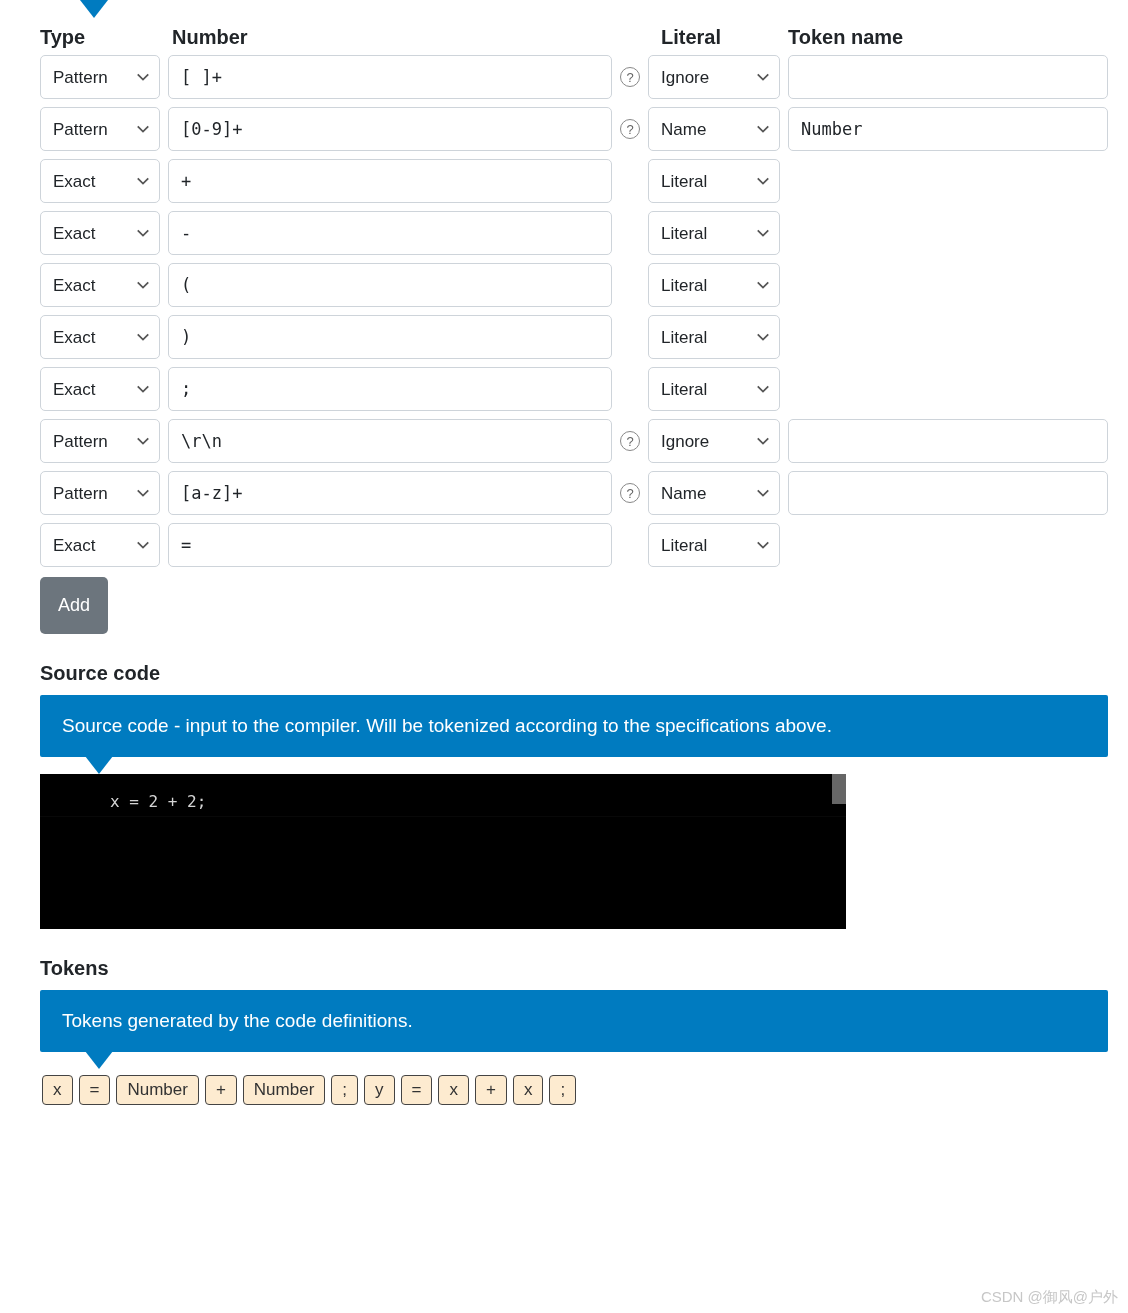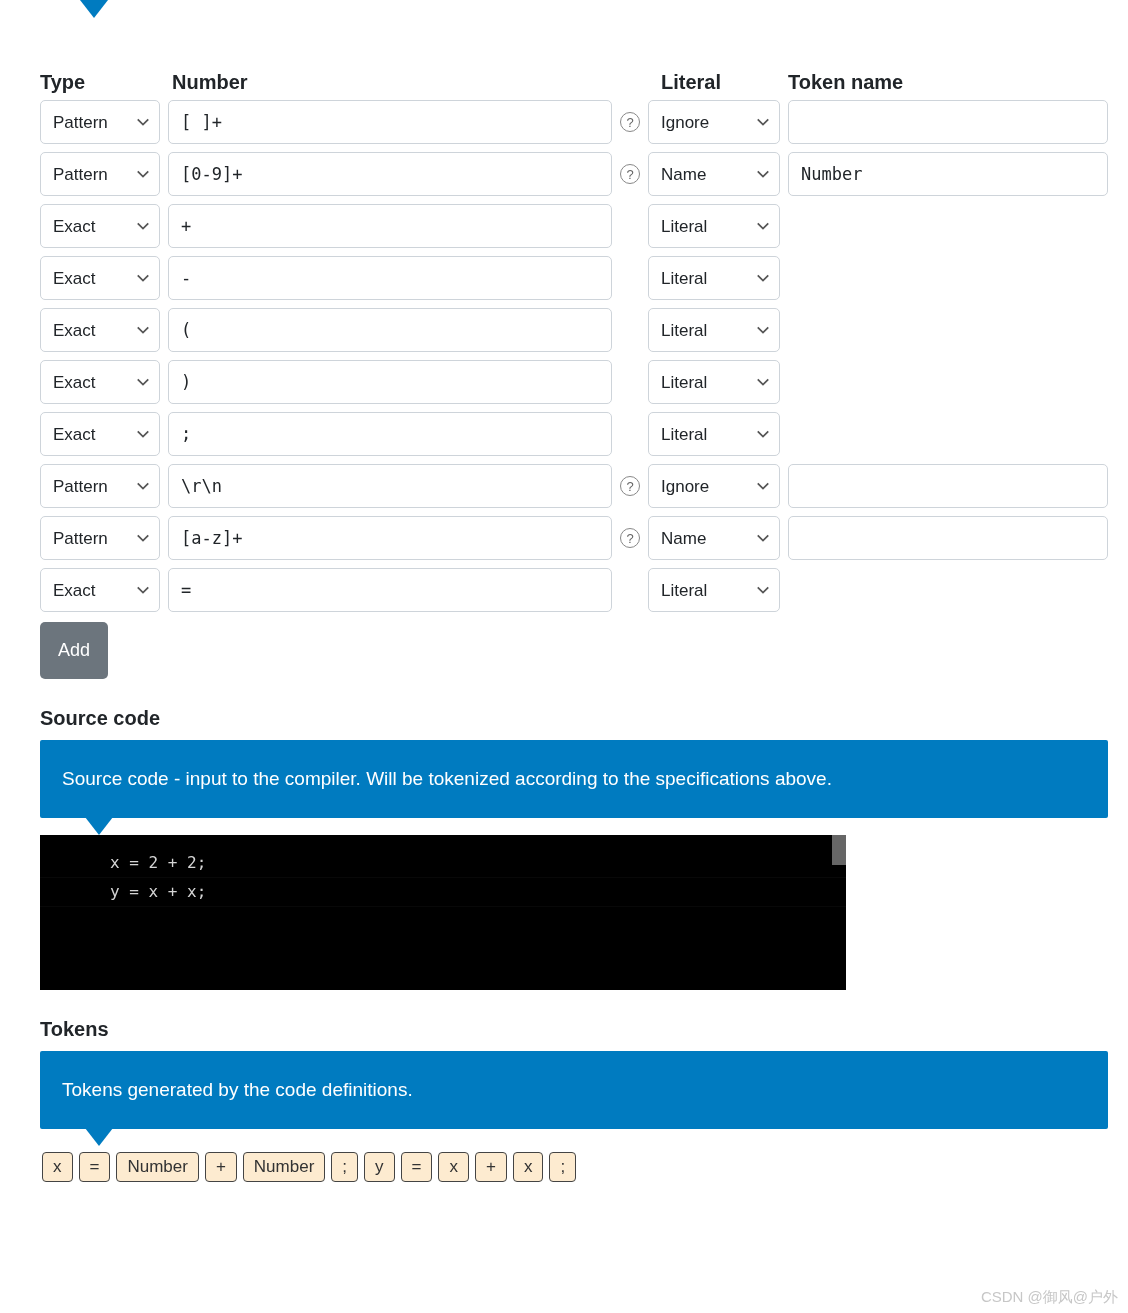--- a/index.html
+++ b/index.html
@@ -4,34 +4,34 @@
   <style>
     * { box-sizing: border-box; margin: 0; padding: 0; }
     body { font-family: -apple-system, BlinkMacSystemFont, "Segoe UI", Arial, sans-serif; font-size: 16px; color: #212529; padding: 0; width: 1128px; background: #fff; }
     .container { padding: 0 20px 20px 40px; }
     .pointer-top { width: 0; height: 0; border-left: 14px solid transparent; border-right: 14px solid transparent; border-top: 18px solid #007bc0; margin-left: 80px; margin-bottom: 8px; }
     .header-row { display: flex; gap: 12px; font-weight: 700; font-size: 20px; margin-bottom: 6px; align-items: flex-end;}
     .col-type { width: 120px; flex-shrink: 0;}
     .col-match { flex: 1; min-width: 0;}
     .col-help { width: 24px; flex-shrink: 0;}
     .col-grammar { width: 115px; flex-shrink: 0;}
-    .col-token { width: 320px; flex-shrink: 0; margin-top: 45px;}
+    .col-token { width: 320px; flex-shrink: 0;}
     .rule-row { display: flex; gap: 8px; margin-bottom: 8px; align-items: center;}
     .select-wrap { position: relative; width: 120px; height: 44px;}
     .select-wrap select { appearance: none; -webkit-appearance: none; width: 100%; height: 100%; padding: 8px 30px 8px 12px; border: 1px solid #ced4da; border-radius: 5px; background: #fff; font-size: 17px; color: #212529; cursor: pointer;}
     .select-wrap.sm { width: 132px;}
     .chev { position: absolute; right: 10px; top: 50%; transform: translateY(-50%); pointer-events: none; color: #555;}
     .chev svg { width: 14px; height: 14px; display: block;}
     .match-input { flex: 1; height: 44px; padding: 8px 12px; border: 1px solid #ced4da; border-radius: 5px; font-family: Consolas, Menlo, monospace; font-size: 17px; color: #212529;}
     .token-input { width: 320px; height: 44px; padding: 8px 12px; border: 1px solid #ced4da; border-radius: 5px; font-family: Consolas, Menlo, monospace; font-size: 17px; color: #212529;}
     .help-icon { width: 20px; height: 20px; border: 1.5px solid #888; border-radius: 50%; display: flex; align-items: center; justify-content: center; font-size: 13px; color: #666; cursor: pointer; flex-shrink: 0; font-weight: 500;}
     .help-spacer { width: 20px; height: 20px; flex-shrink: 0;}
     .add-btn { background: #6c757d; color: #fff; border: none; border-radius: 5px; padding: 18px 18px; font-size: 18px; cursor: pointer; margin-top: 2px;}
     .section-title { font-weight: 700; font-size: 20px; margin: 28px 0 10px 0;}
-    .info-box { background: #007bc0; color: #fff; padding: 28px 22px; font-size: 19px; border-radius: 2px; position: relative; margin-bottom: 0;}
+    .info-box { background: #007bc0; color: #fff; padding: 20px 22px; font-size: 19px; border-radius: 2px; position: relative; margin-bottom: 0;}
     .info-pointer { width: 0; height: 0; border-left: 14px solid transparent; border-right: 14px solid transparent; border-top: 18px solid #007bc0; margin-left: 45px; margin-top: -1px;}
     .editor { background: #000000; color: #d4d4d4; font-family: Consolas, Menlo, monospace; font-size: 16px; padding: 14px 0 60px 0; line-height: 1.75; position: relative; height: 155px; width: 806px;}
     .editor .edge { position:absolute; right:0; top:0; bottom:0; width:14px; background: linear-gradient(to bottom, #666 0, #666 30px, transparent 30px);}
     .editor .line { display:flex; border-bottom: 1px solid rgba(255,255,255,0.03);}
     .editor .gutter { width:70px; text-align:right; color:#858585; padding-right:20px; opacity:0.0;}
     .editor .code { color:#d4d4d4; white-space: pre;}
     .tokens-row { display: flex; flex-wrap: wrap; gap: 6px; margin-top: 6px; padding-left: 2px;}
     .token { background: #fdebd0; border: 1.5px solid #444; border-radius: 4px; padding: 4px 10px; font-size: 17px; color: #333; cursor: default;}
     .watermark { position: fixed; bottom: 6px; right: 10px; font-size: 15px; color: #c7c7c7; pointer-events: none;}
   </style>
@@ -247,24 +247,20 @@
 
   <div class="section-title">Source code</div>
   <div class="info-box">Source code - input to the compiler. Will be tokenized according to the specifications above.</div>
   <div class="info-pointer"></div>
 
   <div class="editor">
     <div id="editor-lines">
         <div class="line">
           <span class="gutter">1</span>
           <span class="code">x = 2 + 2;</span>
-        </div>
-        <div class="line">
-          <span class="gutter">2</span>
-          <span class="code">y = x + x;</span>
         </div>
       </div>
     <div class="edge"></div>
   </div>
 
   <div class="section-title">Tokens</div>
   <div class="info-box">Tokens generated by the code definitions.</div>
   <div class="info-pointer"></div>
 
   <div class="tokens-row" id="tokens-row">

